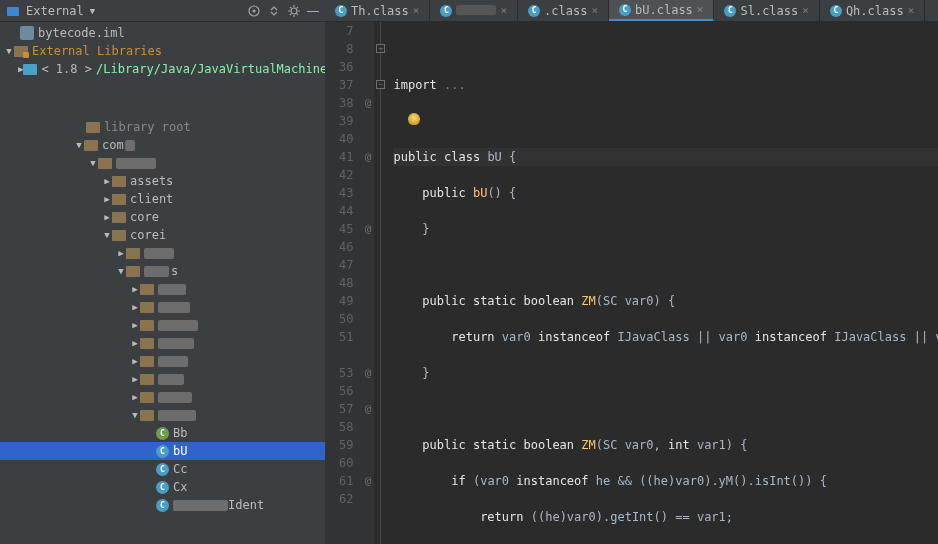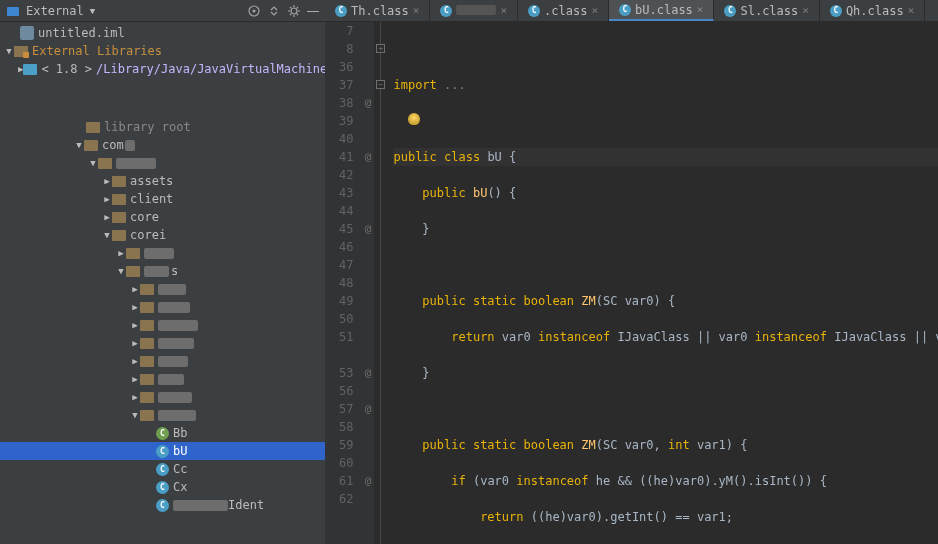--- a/index.html
+++ b/index.html
@@ -42,21 +42,21 @@
 .linenos div{height:18px}
 .gmarks{background:#313335;width:14px;border-right:1px solid #2b2b2b;position:relative}
 .gmarks div{height:18px;text-align:center;color:#6e6e6e;font-size:11px;line-height:18px}
 .fold{width:12px;background:#2b2b2b;position:relative}
 .fold::before{content:"";position:absolute;left:5px;top:0;width:1px;height:100%;background:#45494a}
 .fold .fbox{position:absolute;left:1px;width:9px;height:9px;border:1px solid #6e6e6e;background:#2b2b2b;font-size:8px;line-height:7px;text-align:center;color:#6e6e6e;cursor:pointer}
 
 .code{flex:1;padding-left:6px;white-space:pre;color:#a9b7c6;overflow:hidden;position:relative}
 .code .ln{height:18px}
 .code .cur{background:#323232}
-.kw{color:#eab308}
+.kw{color:#e5e5e5}
 .mth{color:#ffc66d}
 .com{color:#808080}
 .bulb{display:inline-block;width:12px;height:12px;background:radial-gradient(circle at 50% 40%,#ffd866 0,#c8a032 70%);border-radius:50% 50% 45% 45%}
 
 .toolbar-ico{width:14px;height:14px;display:inline-block}
 svg{display:block}
 </style>
 </head>
 <body>
 
@@ -125,32 +125,32 @@
         </div>
       </div>
 </div>
 
 
 <div class="body">
 
 <div class="tree">
   <div class="row" style="padding-left:20px">
     <span class="file-ico"></span>
-    <span>untitled.iml</span>
+    <span>bytecode.iml</span>
   </div>
   <div class="row" style="padding-left:4px">
     <span class="caret">▼</span>
     <span class="lib-ico"></span>
     <span style="color:#c78f3d">External Libraries</span>
   </div>
   <div class="row" style="padding-left:18px">
     <span class="caret">▶</span>
     <span class="fold-ico" style="background:#4ba0c8"></span>
     <span>&lt; 1.8 &gt;</span>
-    <span style="color:#c4b5fd;margin-left:4px">/Library/Java/JavaVirtualMachine</span>
+    <span style="color:#86efac;margin-left:4px">/Library/Java/JavaVirtualMachine</span>
   </div>
   <div style="height:40px"></div>
   <div class="row" style="padding-left:86px">
     <span class="fold-ico"></span>
     <span style="color:#888">library root</span>
   </div>
   <div class="row" style="padding-left:74px">
           <span class="caret">▼</span>
           <span class="fold-ico"></span>
           <span>com</span>

